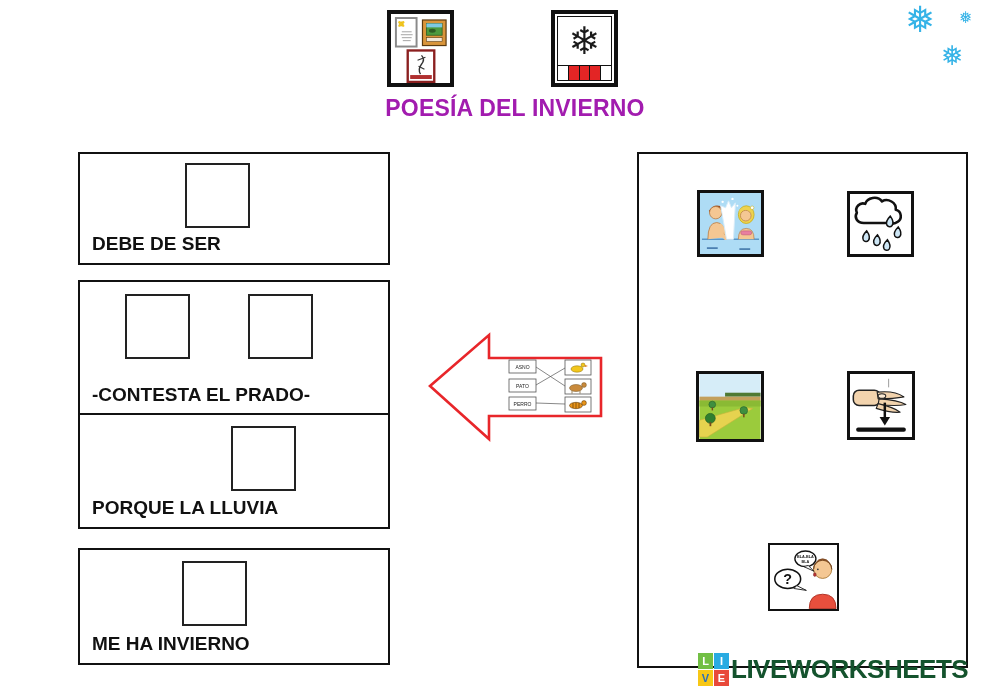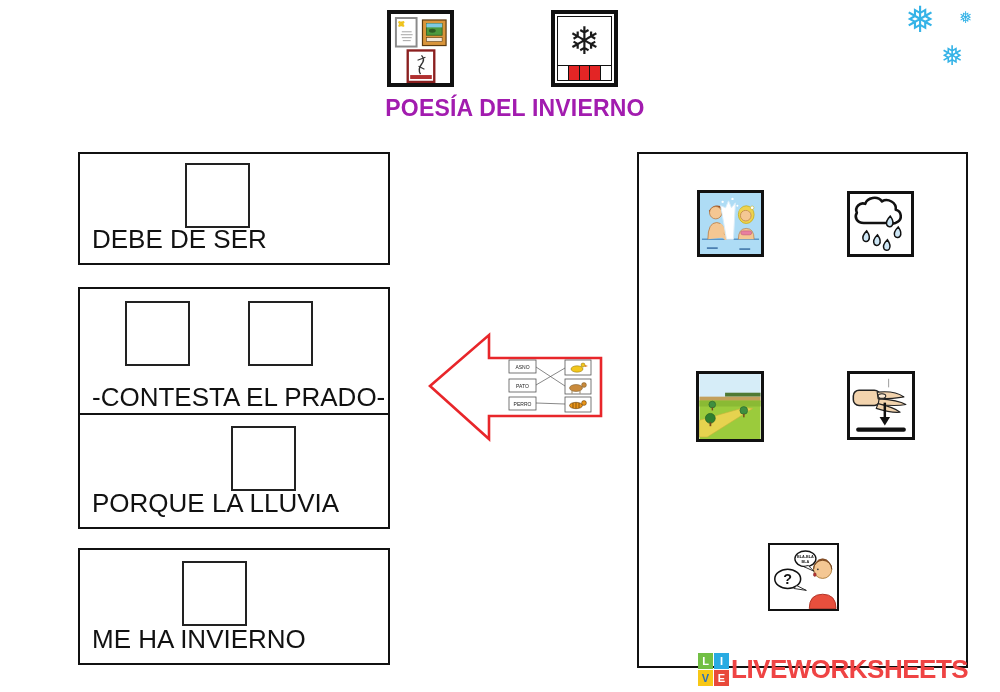--- a/index.html
+++ b/index.html
@@ -22,30 +22,30 @@
                 font-size:23px; font-weight:bold; color:#a21caf; letter-spacing:0.2px; }
 
   .deco-flake { position:absolute; color:#35b3e7; font-family:"DejaVu Sans",sans-serif; line-height:1; }
   #flake-1 { left:905px; top:2px;  font-size:36px; }
   #flake-2 { left:959px; top:10px; font-size:16px; }
   #flake-3 { left:941px; top:42px; font-size:27px; }
 
   
   .phrase-box { position:absolute; left:78px; width:312px; border:2px solid #111; background:#fff; }
   #box-1 { top:152px; height:113px; }
-  #box-2 { top:287px; height:136px; }
+  #box-2 { top:280px; height:136px; }
   #box-3 { top:413px; height:116px; }
   #box-4 { top:548px; height:117px; }
   .drop-square { position:absolute; border:2px solid #222; background:#fff; width:65px; height:65px; }
   #box-1 .s1 { left:105px; top:9px;  }
   #box-2 .s1 { left:45px;  top:12px; }
   #box-2 .s2 { left:168px; top:12px; }
   #box-3 .s1 { left:151px; top:11px; }
   #box-4 .s1 { left:102px; top:11px; }
-  .phrase-label { position:absolute; left:12px; bottom:8px; font-size:26px; font-weight:normal; color:#111; white-space:nowrap; }
+  .phrase-label { position:absolute; left:12px; bottom:8px; font-size:19px; font-weight:bold; color:#111; white-space:nowrap; }
 
   
   #arrow-wrap { position:absolute; left:426px; top:329px; width:179px; height:116px; }
   #mini-match { position:absolute; left:508px; top:358px; width:93px; height:56px; }
 
   
   #card-panel { position:absolute; left:637px; top:152px; width:331px; height:516px; border:2px solid #111; background:#fff; }
   .card { position:absolute; border:3px solid #111; background:#fff; }
   #card-salpicar  { left:697px; top:190px; width:67px; height:67px; }
   #card-lluvia    { left:847px; top:191px; width:67px; height:66px; }
@@ -56,21 +56,21 @@
 
   
   #lw-logo { position:absolute; left:698px; top:651px; display:flex; align-items:flex-start; z-index:5; cursor:pointer; }
   #lw-squares { display:grid; grid-template-columns:15px 15px; grid-auto-rows:16px; gap:1px; margin-right:2px; margin-top:2px; }
   .lw-sq { display:flex; align-items:center; justify-content:center; font-size:11px; font-weight:bold; color:#fff;
            font-family:"Liberation Sans",sans-serif; }
   .lw-sq.l { background:#72bf44; }
   .lw-sq.i { background:#29abe2; }
   .lw-sq.v { background:#f7c716; color:#2a6ebb; }
   .lw-sq.e { background:#e8493a; }
-  #lw-text { font-size:26px; font-weight:bold; color:#ef4444; letter-spacing:-0.5px; line-height:36px; }
+  #lw-text { font-size:26px; font-weight:bold; color:#14532d; letter-spacing:-0.5px; line-height:36px; }
 </style>
 </head>
 <body>
 
 <div class="stage">
 
   <div class="picto-frame" id="poesia-icon">
     <svg viewBox="0 0 60 70" width="59" height="69">
 
       <rect x="5" y="4" width="21" height="29" fill="#ffffff" stroke="#8a8a8a" stroke-width="2"></rect>

